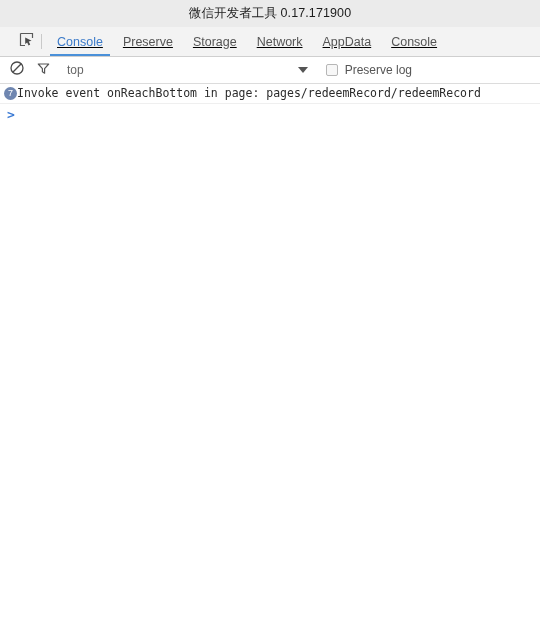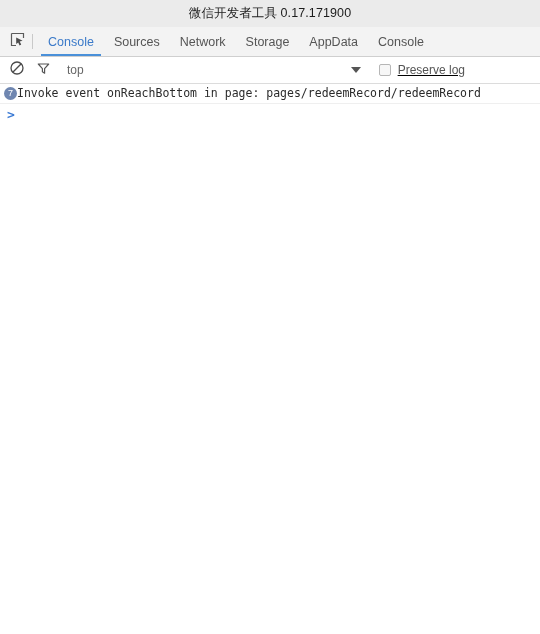--- a/index.html
+++ b/index.html
@@ -38,21 +38,22 @@
   }
 
   
   .tabbar {
     height: 30px;
     flex: 0 0 30px;
     background: #f3f3f3;
     border-bottom: 1px solid #cfcfcf;
     display: flex;
     align-items: stretch;
-    padding-left: 4px;
+    padding-left: 13px;
+    text-decoration: underline;
   }
   .inspect-btn {
     width: 26px;
     display: flex;
     align-items: center;
     justify-content: center;
     cursor: pointer;
   }
   .tabbar-sep {
     width: 1px;
@@ -84,21 +85,21 @@
   }
 
   
   .filterbar {
     height: 27px;
     flex: 0 0 27px;
     background: #ffffff;
     border-bottom: 1px solid #dcdcdc;
     display: flex;
     align-items: center;
-    padding: 0 4px 0 7px;
+    padding: 0 16px 0 7px;
   }
   .fb-icon {
     width: 20px;
     height: 20px;
     display: flex;
     align-items: center;
     justify-content: center;
     cursor: pointer;
     flex: 0 0 auto;
   }
@@ -116,24 +117,23 @@
     border-left: 5px solid transparent;
     border-right: 5px solid transparent;
     border-top: 6px solid #555555;
     cursor: pointer;
     margin-right: 18px;
     flex: 0 0 auto;
   }
   .preserve-wrap {
     display: flex;
     align-items: center;
-    margin-right: 71px;
+    margin-right: 112px;
     cursor: pointer;
     flex: 0 0 auto;
-    text-decoration: underline;
   }
   .checkbox {
     width: 12px; height: 12px;
     border: 1px solid #b6b6b6;
     border-radius: 2px;
     background: #f7f7f7;
     flex: 0 0 auto;
   }
   .preserve-label {
     font-size: 12px;
@@ -222,27 +222,27 @@
       </span>
     </div>
 
     <div class="tabbar-sep"></div>
 
     <div class="tabs">
       <div class="tab active">
           <span>Console</span>
         </div>
       <div class="tab">
-          <span>Sources</span>
+          <span>Preserve</span>
+        </div>
+      <div class="tab">
+          <span>Storage</span>
         </div>
       <div class="tab">
           <span>Network</span>
-        </div>
-      <div class="tab">
-          <span>Storage</span>
         </div>
       <div class="tab">
           <span>AppData</span>
         </div>
       <div class="tab">
           <span>Console</span>
         </div>
     </div>
 
   </div>

